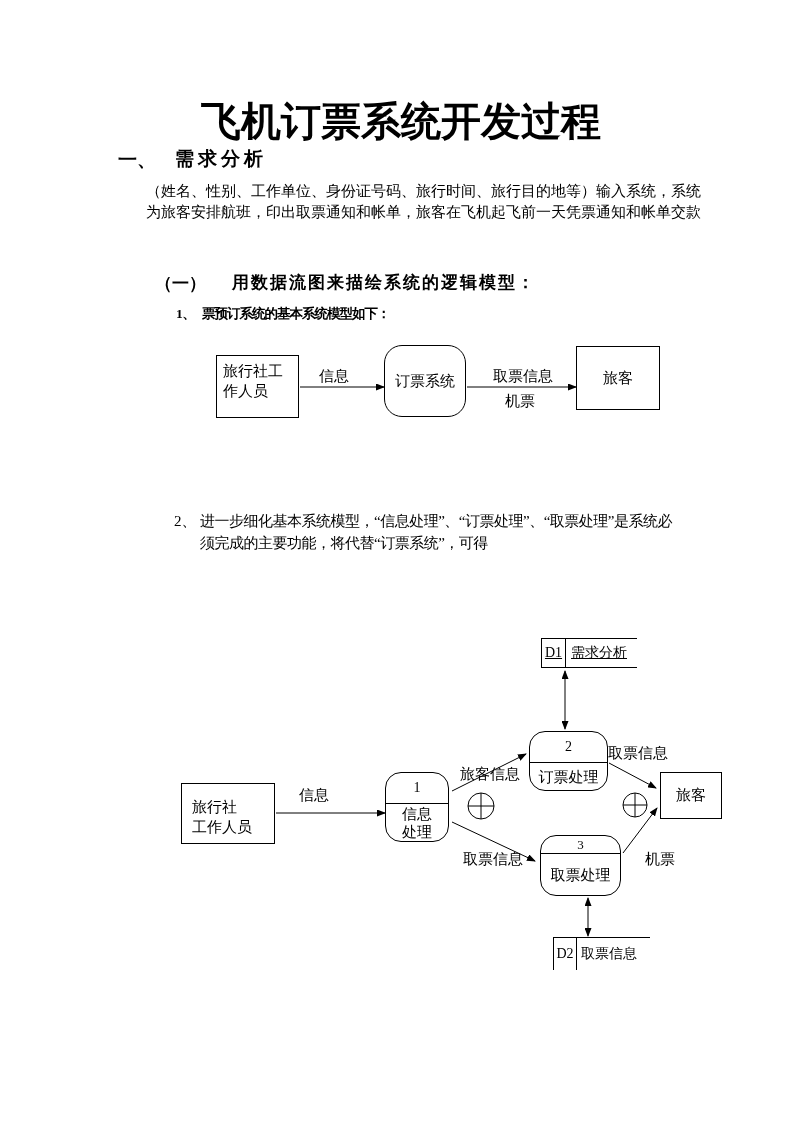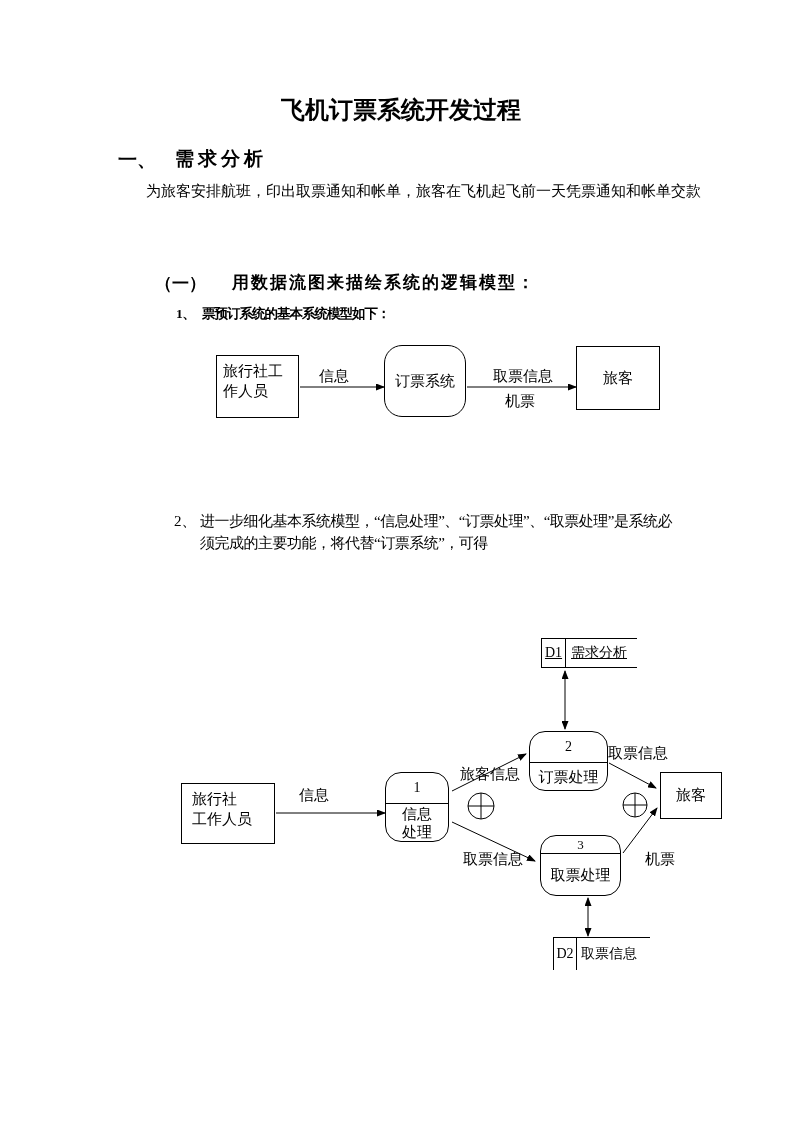--- a/index.html
+++ b/index.html
@@ -1,21 +1,21 @@
 <!DOCTYPE html>
 <html><head>
 <meta charset="utf-8">
 <style>
   html,body{margin:0;padding:0;background:#888;}
   #page{
     position:relative;width:794px;height:1123px;background:#ffffff;margin:0 auto;
     font-family:"Liberation Serif","DejaVu Serif",serif;color:#000;overflow:hidden;
   }
   .abs{position:absolute;white-space:nowrap;}
-  .doc-title{left:0;top:94px;width:794px;text-align:center;font-size:24px;font-weight:bold;padding-left:8px;box-sizing:border-box;}
+  .doc-title{left:0;top:94px;width:794px;text-align:center;font-size:40px;font-weight:bold;padding-left:8px;box-sizing:border-box;}
   .h1{font-size:19px;font-weight:bold;}
   .h2{font-size:17px;font-weight:bold;}
   .item-bold{font-size:13.5px;font-weight:bold;letter-spacing:-0.5px;}
   .body-txt{font-size:15px;line-height:21px;}
   .cap-txt{font-size:14px;}
   .dia-label{font-size:15px;}
   .box{position:absolute;border:1px solid #000;box-sizing:border-box;background:transparent;}
   .flexc{display:flex;align-items:center;justify-content:center;}
   .proc{position:absolute;border:1px solid #000;border-radius:16px;box-sizing:border-box;display:flex;flex-direction:column;background:transparent;}
   .proc-num{border-bottom:1px solid #000;display:flex;align-items:center;justify-content:center;font-size:14px;}
@@ -32,20 +32,21 @@
 <body>
 
 <div id="page">
 
   <div class="abs doc-title">飞机订票系统开发过程</div>
 
   <div class="abs h1" style="left:118px;top:147px;">一、</div>
   <div class="abs h1" style="left:175px;top:146px;letter-spacing:4px;">需求分析</div>
 
   <div class="abs" style="left:146px;top:181px;">
+    <div class="body-txt">（姓名、性别、工作单位、身份证号码、旅行时间、旅行目的地等）输入系统，系统</div>
     <div class="body-txt">为旅客安排航班，印出取票通知和帐单，旅客在飞机起飞前一天凭票通知和帐单交款</div>
   </div>
 
   <div class="abs h2" style="left:155px;top:272px;">（一）</div>
   <div class="abs h2" style="left:232px;top:271px;letter-spacing:2px;">用数据流图来描绘系统的逻辑模型：</div>
 
   <div class="abs item-bold" style="left:176px;top:305px;">1、</div>
   <div class="abs item-bold" style="left:202px;top:305px;letter-spacing:-1px;">票预订系统的基本系统模型如下：</div>
 
   <svg style="left:180px;top:330px;" width="500" height="110" viewBox="180 330 500 110">
@@ -111,21 +112,21 @@
       <line x1="623" y1="805" x2="647" y2="805"></line>
       <line x1="635" y1="793" x2="635" y2="817"></line>
     </g>
   </svg>
 
   <div class="store store1" style="left:541px;top:638px;width:96px;height:30px;">
     <div class="store-id" style="width:23px;">D1</div>
     <div class="store-name">需求分析</div>
   </div>
 
-  <div class="box" style="left:181px;top:783px;width:94px;height:61px;padding:5px 0 0 10px;font-size:15px;line-height:20px;">
+  <div class="box" style="left:181px;top:783px;width:94px;height:61px;padding:13px 0 0 10px;font-size:15px;line-height:20px;">
     <div>旅行社</div>
     <div>工作人员</div>
   </div>
 
   <div class="proc" style="left:385px;top:772px;width:64px;height:70px;">
     <div class="proc-num" style="height:30px;">1</div>
     <div class="proc-body">
       <div>信息</div>
       <div>处理</div>
     </div>

